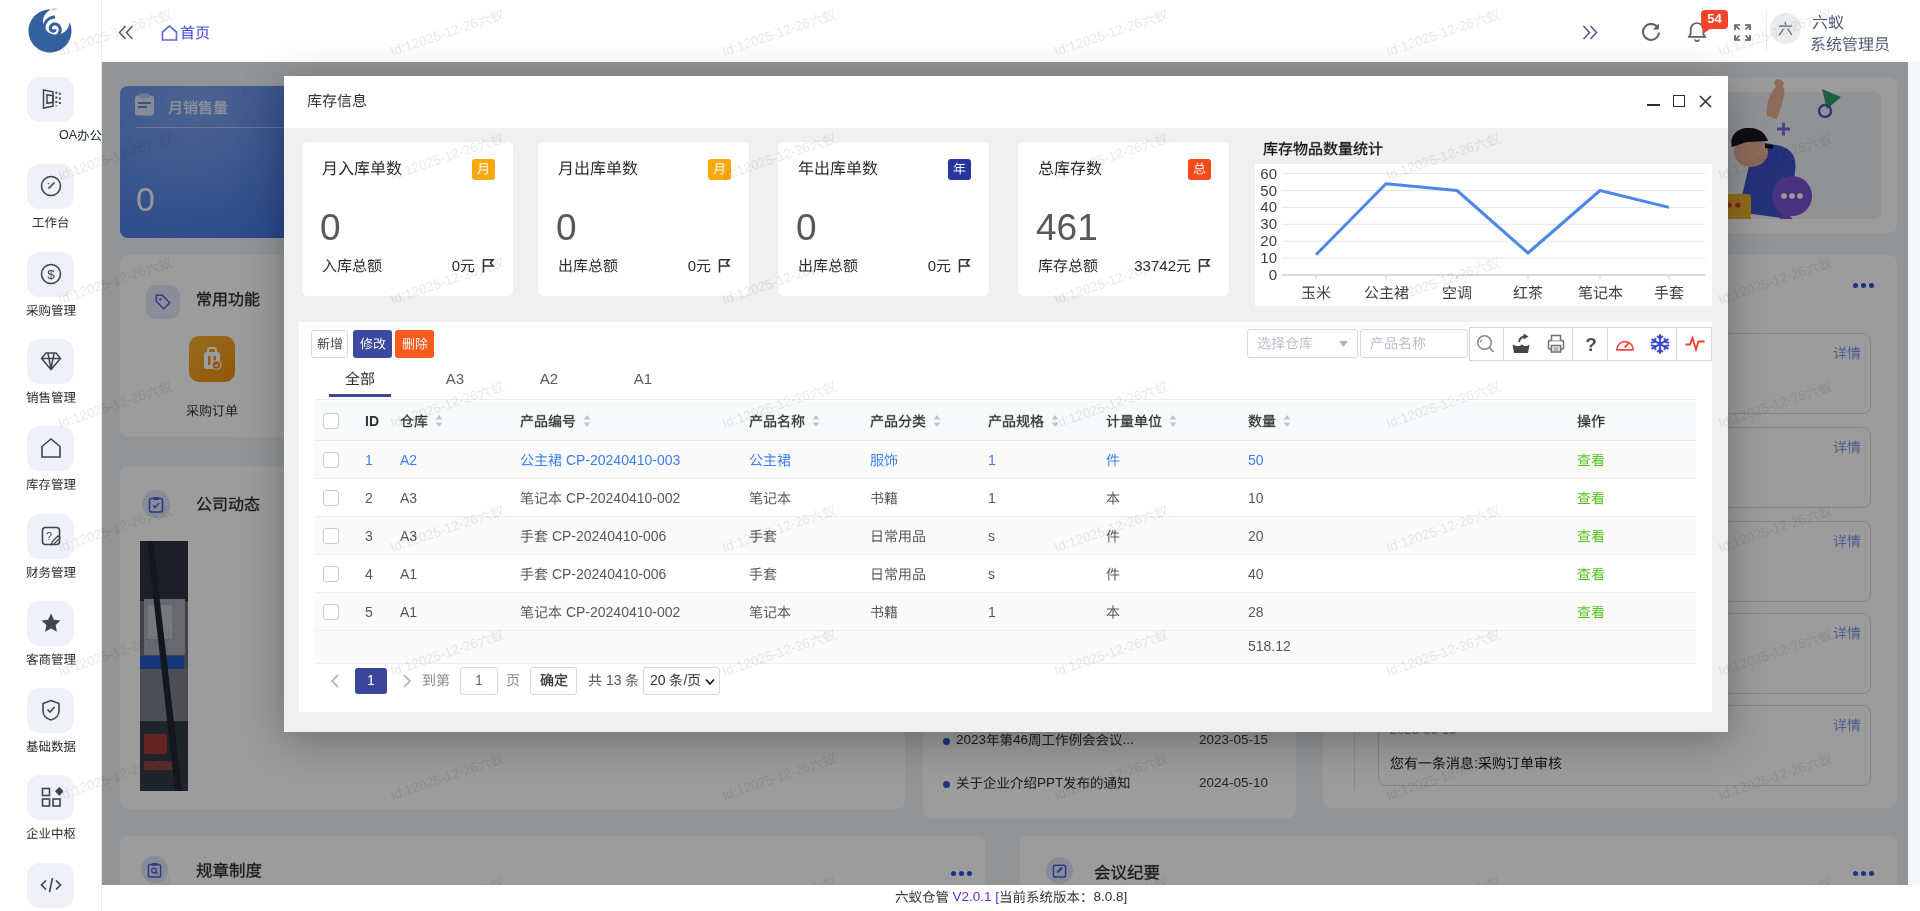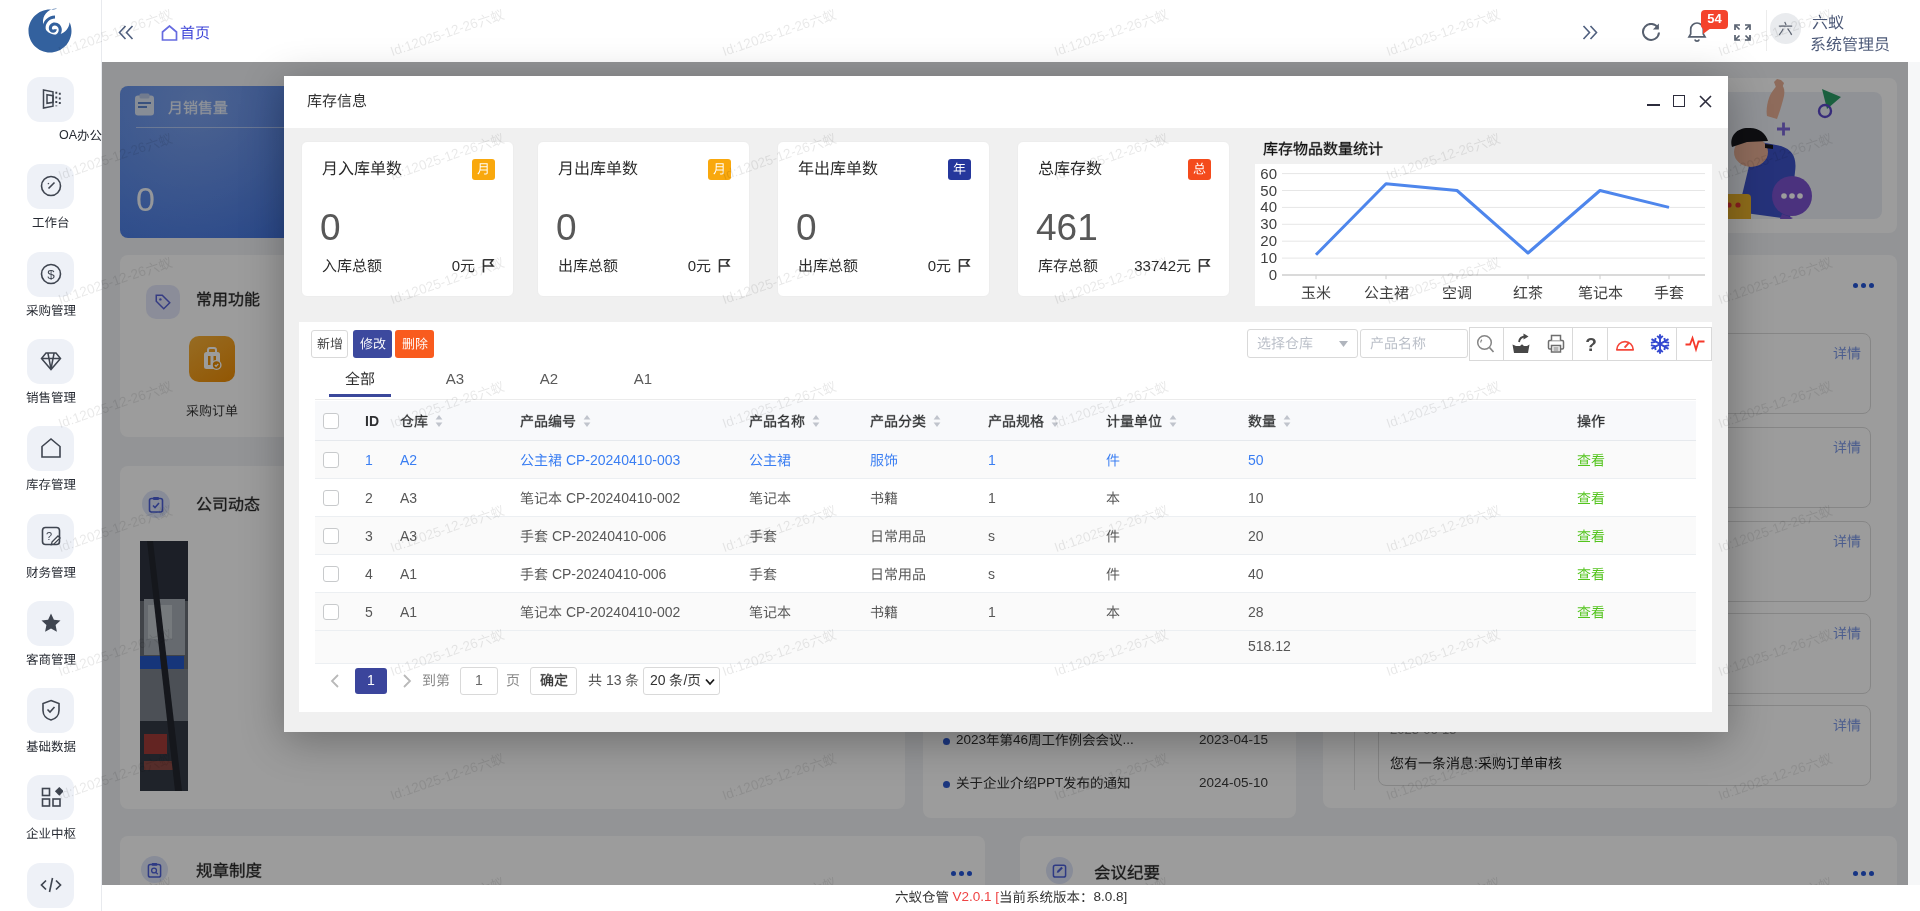--- a/index.html
+++ b/index.html
@@ -242,21 +242,21 @@
         <use href="#g4f5c" x="2000"></use>
         <use href="#g4f8b" x="3000"></use>
         <use href="#g4f1a" x="4000"></use>
         <use href="#g4f1a" x="5000"></use>
         <use href="#g8bae" x="6000"></use>
       </g>
     </svg>
     <span style="font:400 13.5px/13.5px Liberation Sans,sans-serif;color:#303030;white-space:pre">...</span>
   </div>
 <div style="left:1199px;top:733px;display:flex;align-items:flex-start;white-space:nowrap">
-    <span style="font:400 13.5px/13.5px Liberation Sans,sans-serif;color:#3c3c3c;white-space:pre">2023-04-15</span>
+    <span style="font:400 13.5px/13.5px Liberation Sans,sans-serif;color:#3c3c3c;white-space:pre">2023-05-15</span>
   </div>
 <div style="left:943px;top:781px;width:7px;height:7px;border-radius:50%;background:#2f5bd0"></div>
 <div style="left:956px;top:776px;display:flex;align-items:flex-start;white-space:nowrap">
     <svg class="cg" width="81.0" height="13.5" viewBox="0 0 81.0 13.5">
       <g fill="#303030" transform="matrix(0.013500,0,0,-0.013500,0,11.880)">
         <use href="#g5173" x="0"></use>
         <use href="#g4e8e" x="1000"></use>
         <use href="#g4f01" x="2000"></use>
         <use href="#g4e1a" x="3000"></use>
         <use href="#g4ecb" x="4000"></use>
@@ -429,21 +429,21 @@
 <div style="left:102px;top:885px;width:1818px;height:26px;background:#fff"></div>
 <div style="left:102px;top:890px;display:flex;align-items:flex-start;white-space:nowrap;width:1818px;justify-content:center">
     <svg class="cg" width="54.0" height="13.5" viewBox="0 0 54.0 13.5">
       <g fill="#333" transform="matrix(0.013500,0,0,-0.013500,0,11.880)">
         <use href="#g516d" x="0"></use>
         <use href="#g8681" x="1000"></use>
         <use href="#g4ed3" x="2000"></use>
         <use href="#g7ba1" x="3000"></use>
       </g>
     </svg>
-    <span style="font:400 13.5px/13.5px Liberation Sans,sans-serif;color:#ef4444;white-space:pre"> V2.0.1 [</span>
+    <span style="font:400 13.5px/13.5px Liberation Sans,sans-serif;color:#6d28d9;white-space:pre"> V2.0.1 [</span>
     <svg class="cg" width="94.5" height="13.5" viewBox="0 0 94.5 13.5">
       <g fill="#333" transform="matrix(0.013500,0,0,-0.013500,0,11.880)">
         <use href="#g5f53" x="0"></use>
         <use href="#g524d" x="1000"></use>
         <use href="#g7cfb" x="2000"></use>
         <use href="#g7edf" x="3000"></use>
         <use href="#g7248" x="4000"></use>
         <use href="#g672c" x="5000"></use>
         <use href="#gff1a" x="6000"></use>
       </g>

